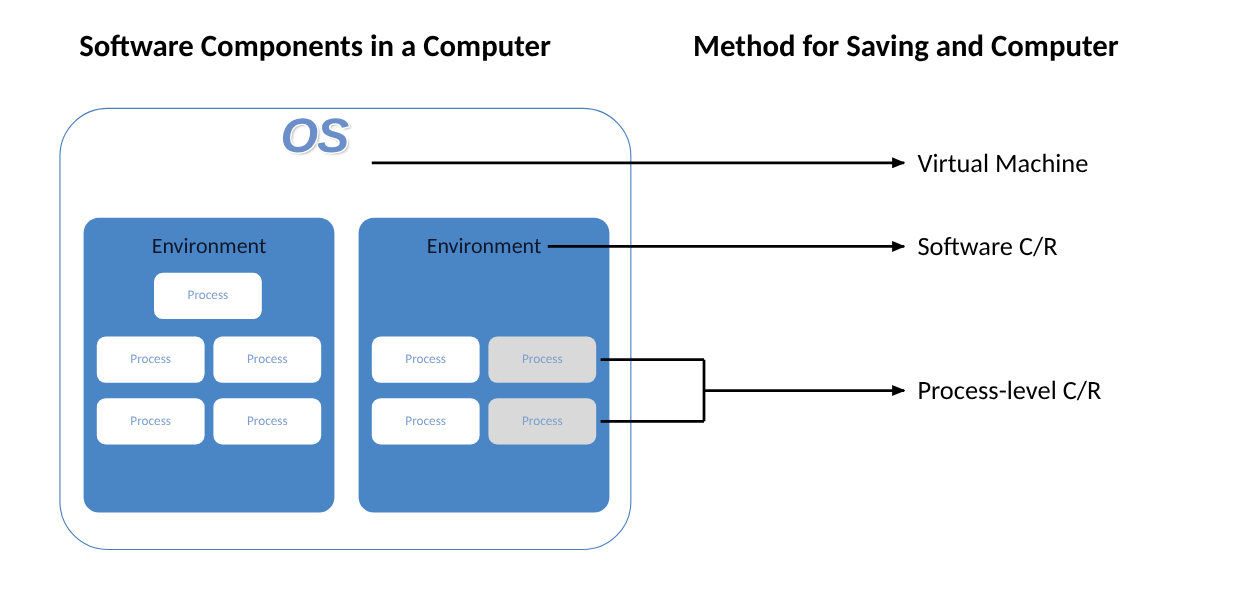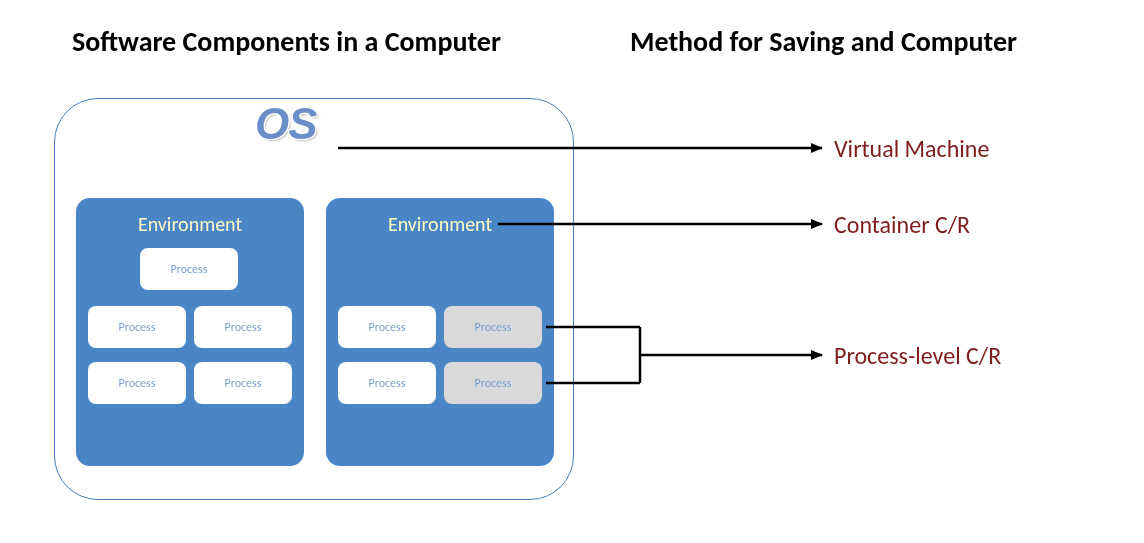--- a/index.html
+++ b/index.html
@@ -45,21 +45,21 @@
   .env {
     position: absolute;
     width: 228px;
     height: 268px;
     background: #4a86c5;
     border-radius: 14px;
     padding-top: 14px;
   }
   .env-label {
     text-align: center;
-    color: #fef9c3;
+    color: #0f172a;
     font-size: 20px;
     font-weight: 400;
   }
   .proc {
     position: absolute;
     width: 98px;
     height: 42px;
     border-radius: 8px;
     display: flex;
     align-items: center;
@@ -72,21 +72,21 @@
   .proc.gray  { background: #d9d9d9; }
   .arrow-svg {
     position: absolute;
     left: 0; top: 0;
     width: 1144px; height: 543px;
     pointer-events: none;
   }
   .method-label {
     position: absolute;
     font-size: 24px;
-    color: #7f1d1d;
+    color: #000000;
     font-weight: 400;
   }
 </style>
 </head>
 <body>
 
 <div class="heading" style="left:72px; top:24px;">Software Components in a Computer</div>
 <div class="heading" style="left:630px; top:24px;">Method for Saving and Computer</div>
 
 <div class="os-box"></div>
@@ -122,14 +122,14 @@
 
   <g stroke="#000" stroke-width="2.5" fill="none">
     <line x1="546" y1="327" x2="640" y2="327"></line>
     <line x1="546" y1="383" x2="640" y2="383"></line>
     <line x1="640" y1="327" x2="640" y2="383"></line>
     <line x1="640" y1="355" x2="822" y2="355" marker-end="url(#ah)"></line>
   </g>
 </svg>
 
 <div class="method-label" style="left:834px; top:134px;">Virtual Machine</div>
-<div class="method-label" style="left:834px; top:210px;">Container C/R</div>
+<div class="method-label" style="left:834px; top:210px;">Software C/R</div>
 <div class="method-label" style="left:834px; top:341px;">Process-level C/R</div>
 
 </body></html>

